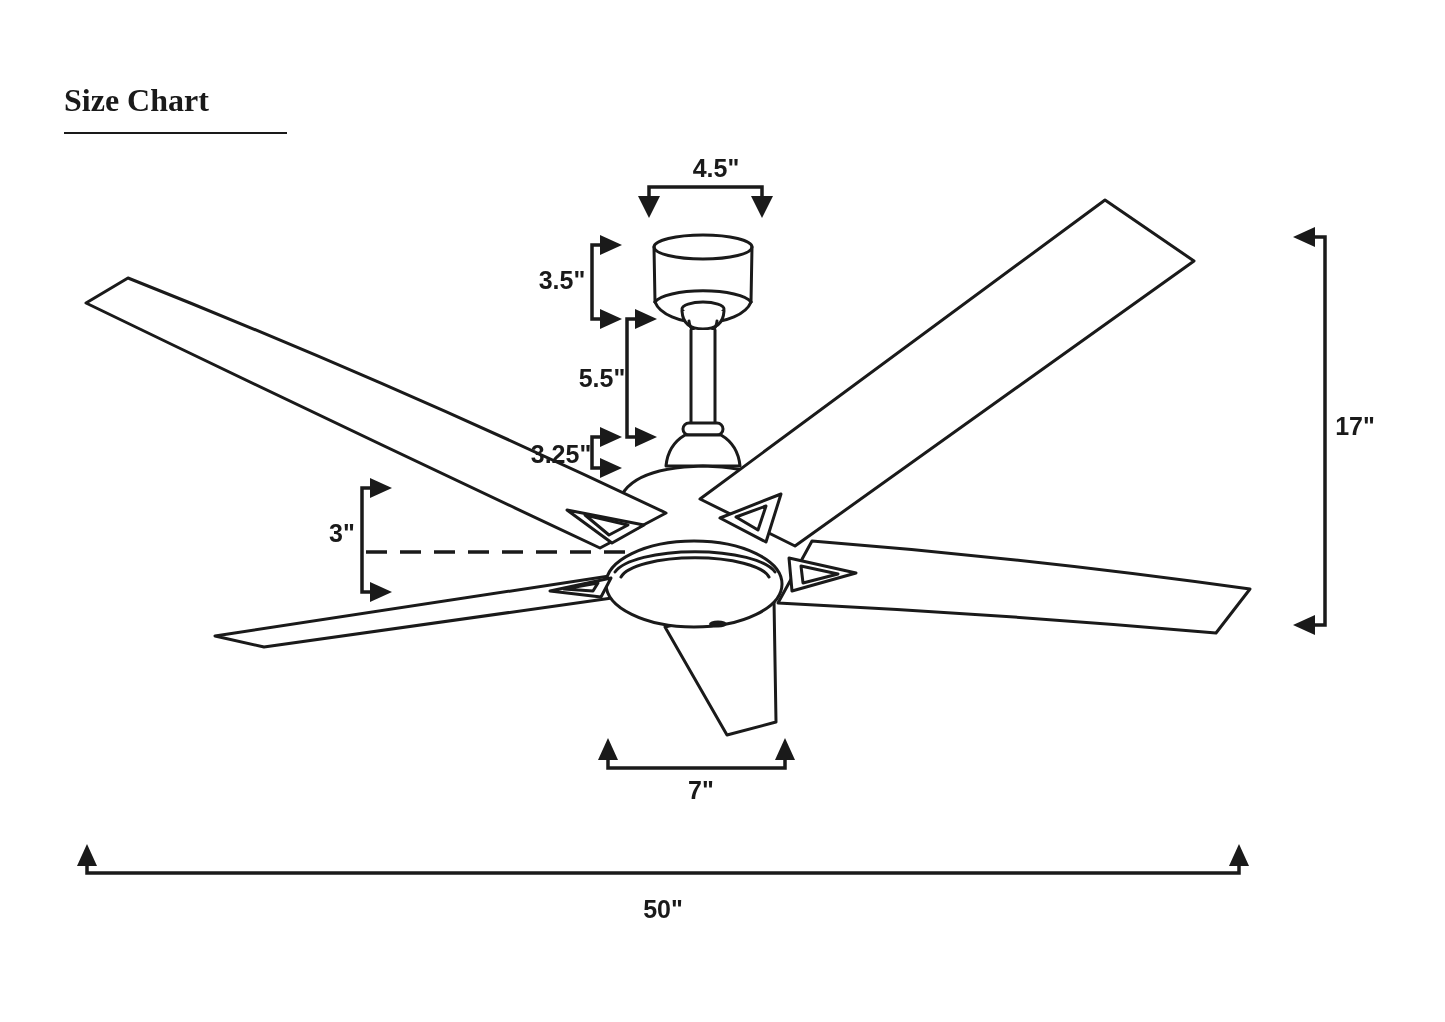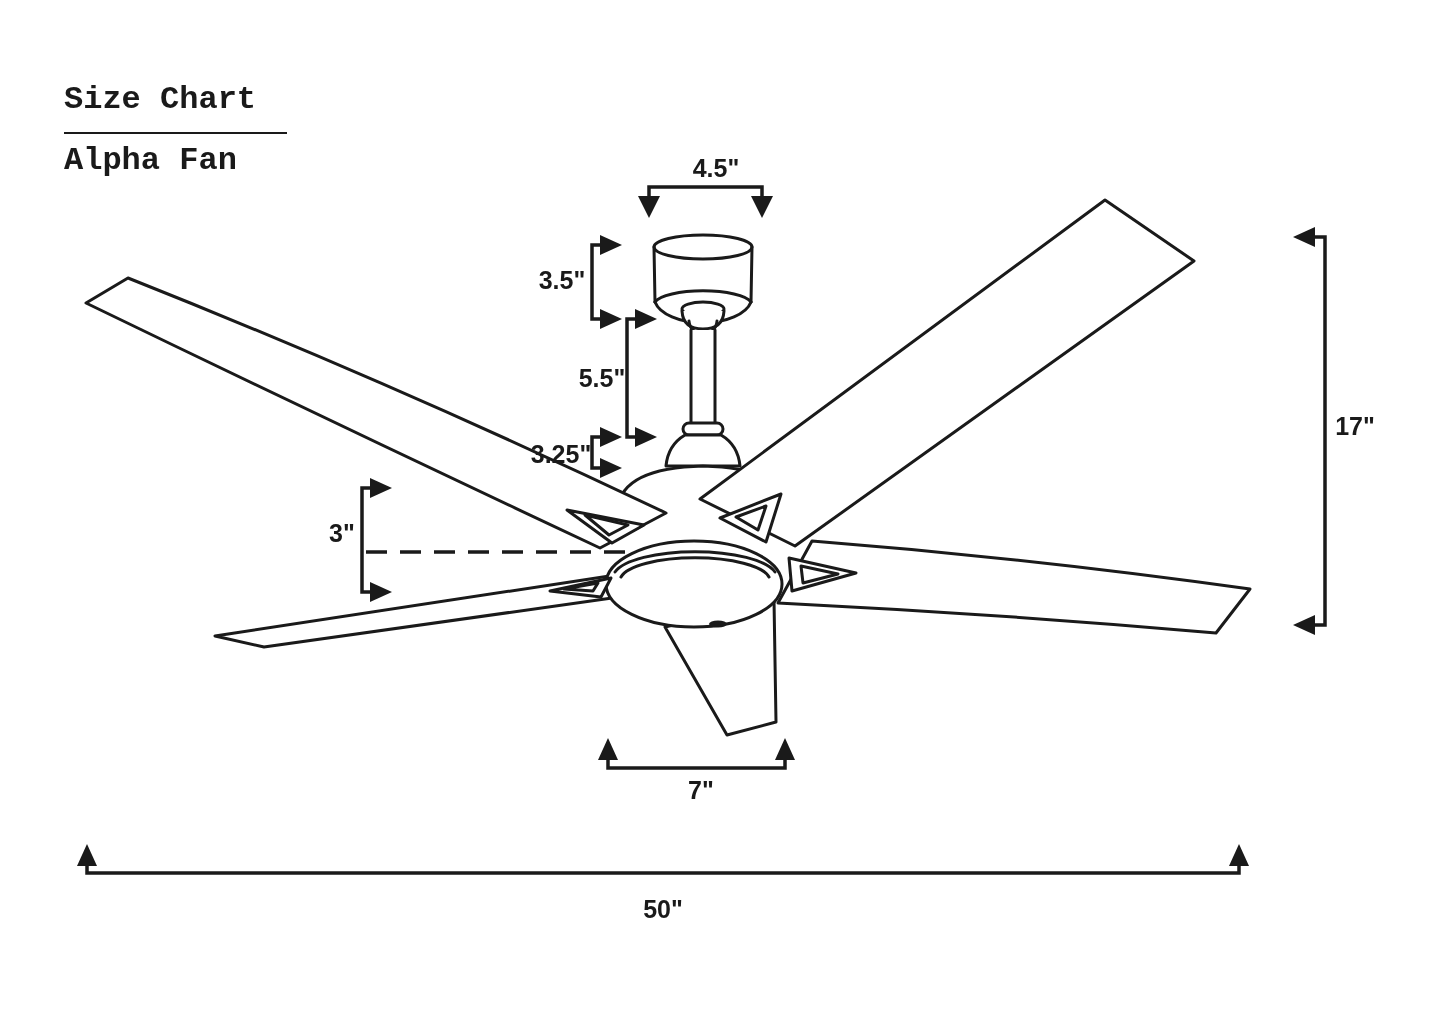--- a/index.html
+++ b/index.html
@@ -6,42 +6,41 @@
   .page{
     position:relative;
     width:1445px;height:1022px;
     background:#fff;
     font-family:"Liberation Sans", sans-serif;
     overflow:hidden;
   }
   .hdr{position:absolute;left:64px;top:84px;}
   .hdr h1,.hdr h2{
     margin:0;font-size:32px;line-height:1;font-weight:bold;color:#1a1a1a;
-    font-family:Liberation Mono, monospace;
+    font-family:Liberation Serif, serif;
   }
   .hdr .rule{width:223px;border-bottom:2px solid #1a1a1a;margin:16px 0 11px 0;}
   svg{position:absolute;left:0;top:0;}
   .ink{stroke:#1a1a1a;stroke-width:3;fill:none;stroke-linejoin:round;stroke-linecap:round;}
   .fillw{fill:#ffffff;}
   .dim{stroke:#1a1a1a;stroke-width:3.5;fill:none;stroke-linejoin:miter;stroke-linecap:butt;}
   .head{fill:#1a1a1a;stroke:none;}
   .lbl{
     font-family:"Liberation Sans", sans-serif;
     font-size:25px;font-weight:bold;fill:#1a1a1a;text-anchor:middle;
   }
 </style>
 </head>
 <body>
 
 <div class="page">
 
   <header class="hdr">
     <h1>Size Chart</h1>
     <div class="rule"></div>
-    <h2>Alpha Fan</h2>
   </header>
 
   <svg width="1445" height="1022" viewBox="0 0 1445 1022">
 
     <g>
       <path class="fillw" d="M 654 247 L 655 302 A 49 26 0 0 0 751 302 L 752 247 Z"></path>
       <ellipse class="ink fillw" cx="703" cy="247" rx="49" ry="12"></ellipse>
       <path class="ink" d="M 654 247 L 655 302"></path>
       <path class="ink" d="M 752 247 L 751 302"></path>
       <path class="ink" d="M 655 302 A 49 14 0 0 1 751 302"></path>

